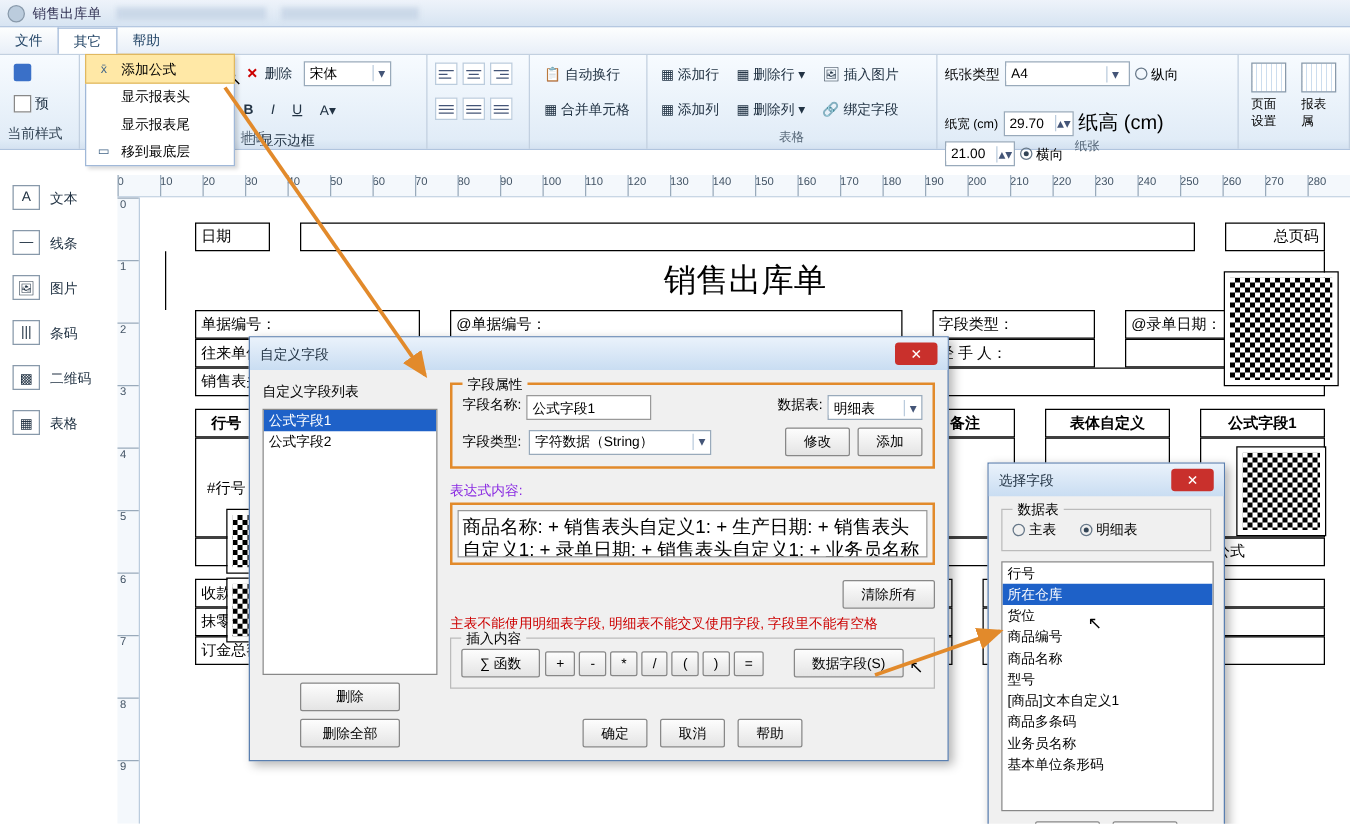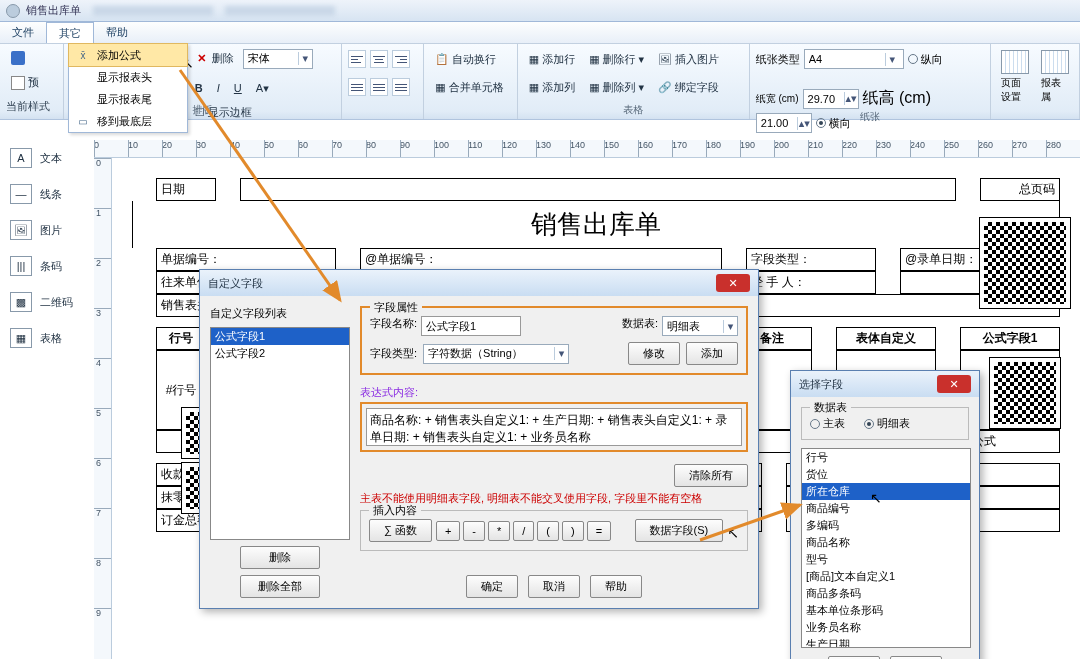--- a/index.html
+++ b/index.html
@@ -460,21 +460,21 @@
           <span class="combo">
               <input style="width: 130px;" value="字符数据（String）">
               <span class="arrow">▾</span>
             </span>
           <button class="btn" style="margin-left:auto">修改</button>
           <button class="btn">添加</button>
         </div>
       </div>
       <div style="margin:2px 0;color:#8a2be2">表达式内容:</div>
       <div class="fieldset orange" style="padding:4px">
-        <div style="background:#fff;border:1px solid #999;height:38px;padding:3px;font-size:12px;overflow:hidden">商品名称: + 销售表头自定义1: + 生产日期: + 销售表头自定义1: + 录单日期: + 销售表头自定义1: + 业务员名称</div>
+        <div style="background:#fff;border:1px solid #999;height:38px;padding:3px;font-size:15px;overflow:hidden">商品名称: + 销售表头自定义1: + 生产日期: + 销售表头自定义1: + 录单日期: + 销售表头自定义1: + 业务员名称</div>
       </div>
       <div style="text-align:right;margin:4px 0"><button class="btn">清除所有</button></div>
       <div class="hint-red">主表不能使用明细表字段, 明细表不能交叉使用字段, 字段里不能有空格</div>
       <div class="fieldset" style="margin-top:4px">
         <span class="legend">插入内容</span>
         <div style="display:flex; gap:4px; align-items:center; flex-wrap:wrap">
           <button class="btn">∑ <span>函数</span></button>
           <span id="op-btns" style="display:flex;gap:3px">
               <button class="btn" style="padding: 3px 8px;">+</button>
               <button class="btn" style="padding: 3px 8px;">-</button>
@@ -509,31 +509,29 @@
           <span class="dot"></span>
           <span>主表</span>
         </span>
       <span class="radio checked" style="margin-left:16px">
           <span class="dot"></span>
           <span>明细表</span>
         </span>
     </div>
     <div class="listbox" id="sf-list">
         <div class="li">行号</div>
+        <div class="li sel">所在仓库</div>
         <div class="li">货位</div>
-        <div class="li sel">所在仓库</div>
         <div class="li">商品编号</div>
-        <div class="li">多编码</div>
         <div class="li">商品名称</div>
         <div class="li">型号</div>
         <div class="li">[商品]文本自定义1</div>
         <div class="li">商品多条码</div>
+        <div class="li">业务员名称</div>
         <div class="li">基本单位条形码</div>
-        <div class="li">业务员名称</div>
-        <div class="li">生产日期</div>
       </div>
     <div style="display:flex; gap:10px; justify-content:center; margin-top:8px">
       <button class="btn">确定</button>
       <button class="btn">取消</button>
     </div>
   </div>
 </div>
 <div class="cursor-arrow" style="top:490px; left:870px;">↖</div>
 
 </body></html>

